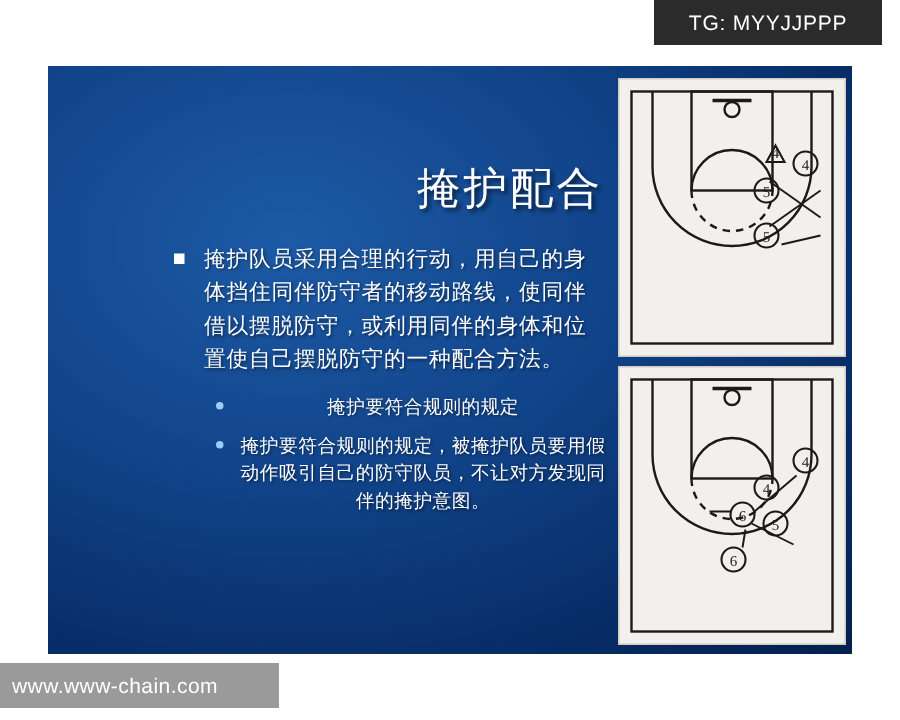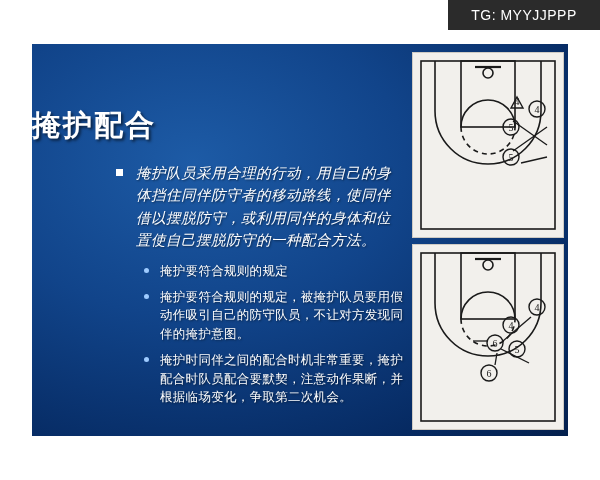--- a/index.html
+++ b/index.html
@@ -16,21 +16,21 @@
   .page {
     position: relative;
     width: 600px;
     height: 480px;
     background: #ffffff;
   }
   
   .tg-bar {
     position: absolute;
     top: 0;
-    right: 0;
+    right: 12px;
     width: 152px;
     height: 30px;
     background: #2b2b2b;
     color: #ffffff;
     font-size: 14px;
     letter-spacing: 0.5px;
     display: flex;
     align-items: center;
     justify-content: center;
   }
@@ -50,56 +50,56 @@
     width: 536px;
     height: 392px;
     background: radial-gradient(ellipse at 30% 30%, #1d5ba6 0%, #11448a 40%, #062a62 80%, #04204e 100%);
     overflow: hidden;
   }
   .slide-title {
     position: absolute;
     top: 62px;
     left: 0;
     width: 370px;
-    text-align: left;
+    text-align: right;
     color: #ffffff;
     font-size: 29px;
-    font-weight: bold;
+    font-weight: normal;
     letter-spacing: 2px;
     text-shadow: 2px 2px 3px rgba(0,0,0,0.6);
   }
   .body-text {
     position: absolute;
     top: 118px;
     left: 82px;
     width: 290px;
     color: #ffffff;
   }
   .bullet-l1 {
     position: relative;
     padding-left: 22px;
     margin-bottom: 10px;
     font-size: 14.5px;
     line-height: 1.55;
     letter-spacing: 0.5px;
     text-shadow: 1px 1px 2px rgba(0,0,0,0.5);
-    font-style: italic;
   }
   .bullet-l1::before {
     content: "";
     position: absolute;
     left: 2px;
     top: 7px;
     width: 7px;
     height: 7px;
     background: #ffffff;
   }
   .sub-list {
     margin-top: 6px;
     padding-left: 30px;
+    text-align: center;
   }
   .bullet-l2 {
     position: relative;
     padding-left: 16px;
     margin-bottom: 7px;
     font-size: 12.5px;
     line-height: 1.5;
     letter-spacing: 0.3px;
     text-shadow: 1px 1px 2px rgba(0,0,0,0.5);
   }
@@ -166,21 +166,20 @@
     <div class="slide-title">掩护配合</div>
 
     <div class="body-text">
 
       <div class="bullet-l1">掩护队员采用合理的行动，用自己的身体挡住同伴防守者的移动路线，使同伴借以摆脱防守，或利用同伴的身体和位置使自己摆脱防守的一种配合方法。</div>
 
 
       <div class="sub-list">
         <div class="bullet-l2">掩护要符合规则的规定</div>
         <div class="bullet-l2">掩护要符合规则的规定，被掩护队员要用假动作吸引自己的防守队员，不让对方发现同伴的掩护意图。</div>
-        <div class="bullet-l2">掩护时同伴之间的配合时机非常重要，掩护配合时队员配合要默契，注意动作果断，并根据临场变化，争取第二次机会。</div>
       </div>
 
     </div>
 
     <div class="diagram" id="diagram-top">
       <svg width="150" height="184" viewBox="0 0 150 184">
         <g fill="none" stroke="#1a1a1a" stroke-width="1.6">
 
           <rect x="8" y="8" width="134" height="168"></rect>
 
@@ -249,14 +248,17 @@
           <line x1="90" y1="96" x2="118" y2="72"></line>
           <line x1="88" y1="104" x2="116" y2="118"></line>
           <path d="M82 120 L84 108"></path>
           <path d="M60 96 L74 96"></path>
         </g>
       </svg>
     </div>
 
   </div>
 
+  <div class="watermark">
+    <span>www.www-chain.com</span>
+  </div>
 
 </div>
 
 </body></html>

